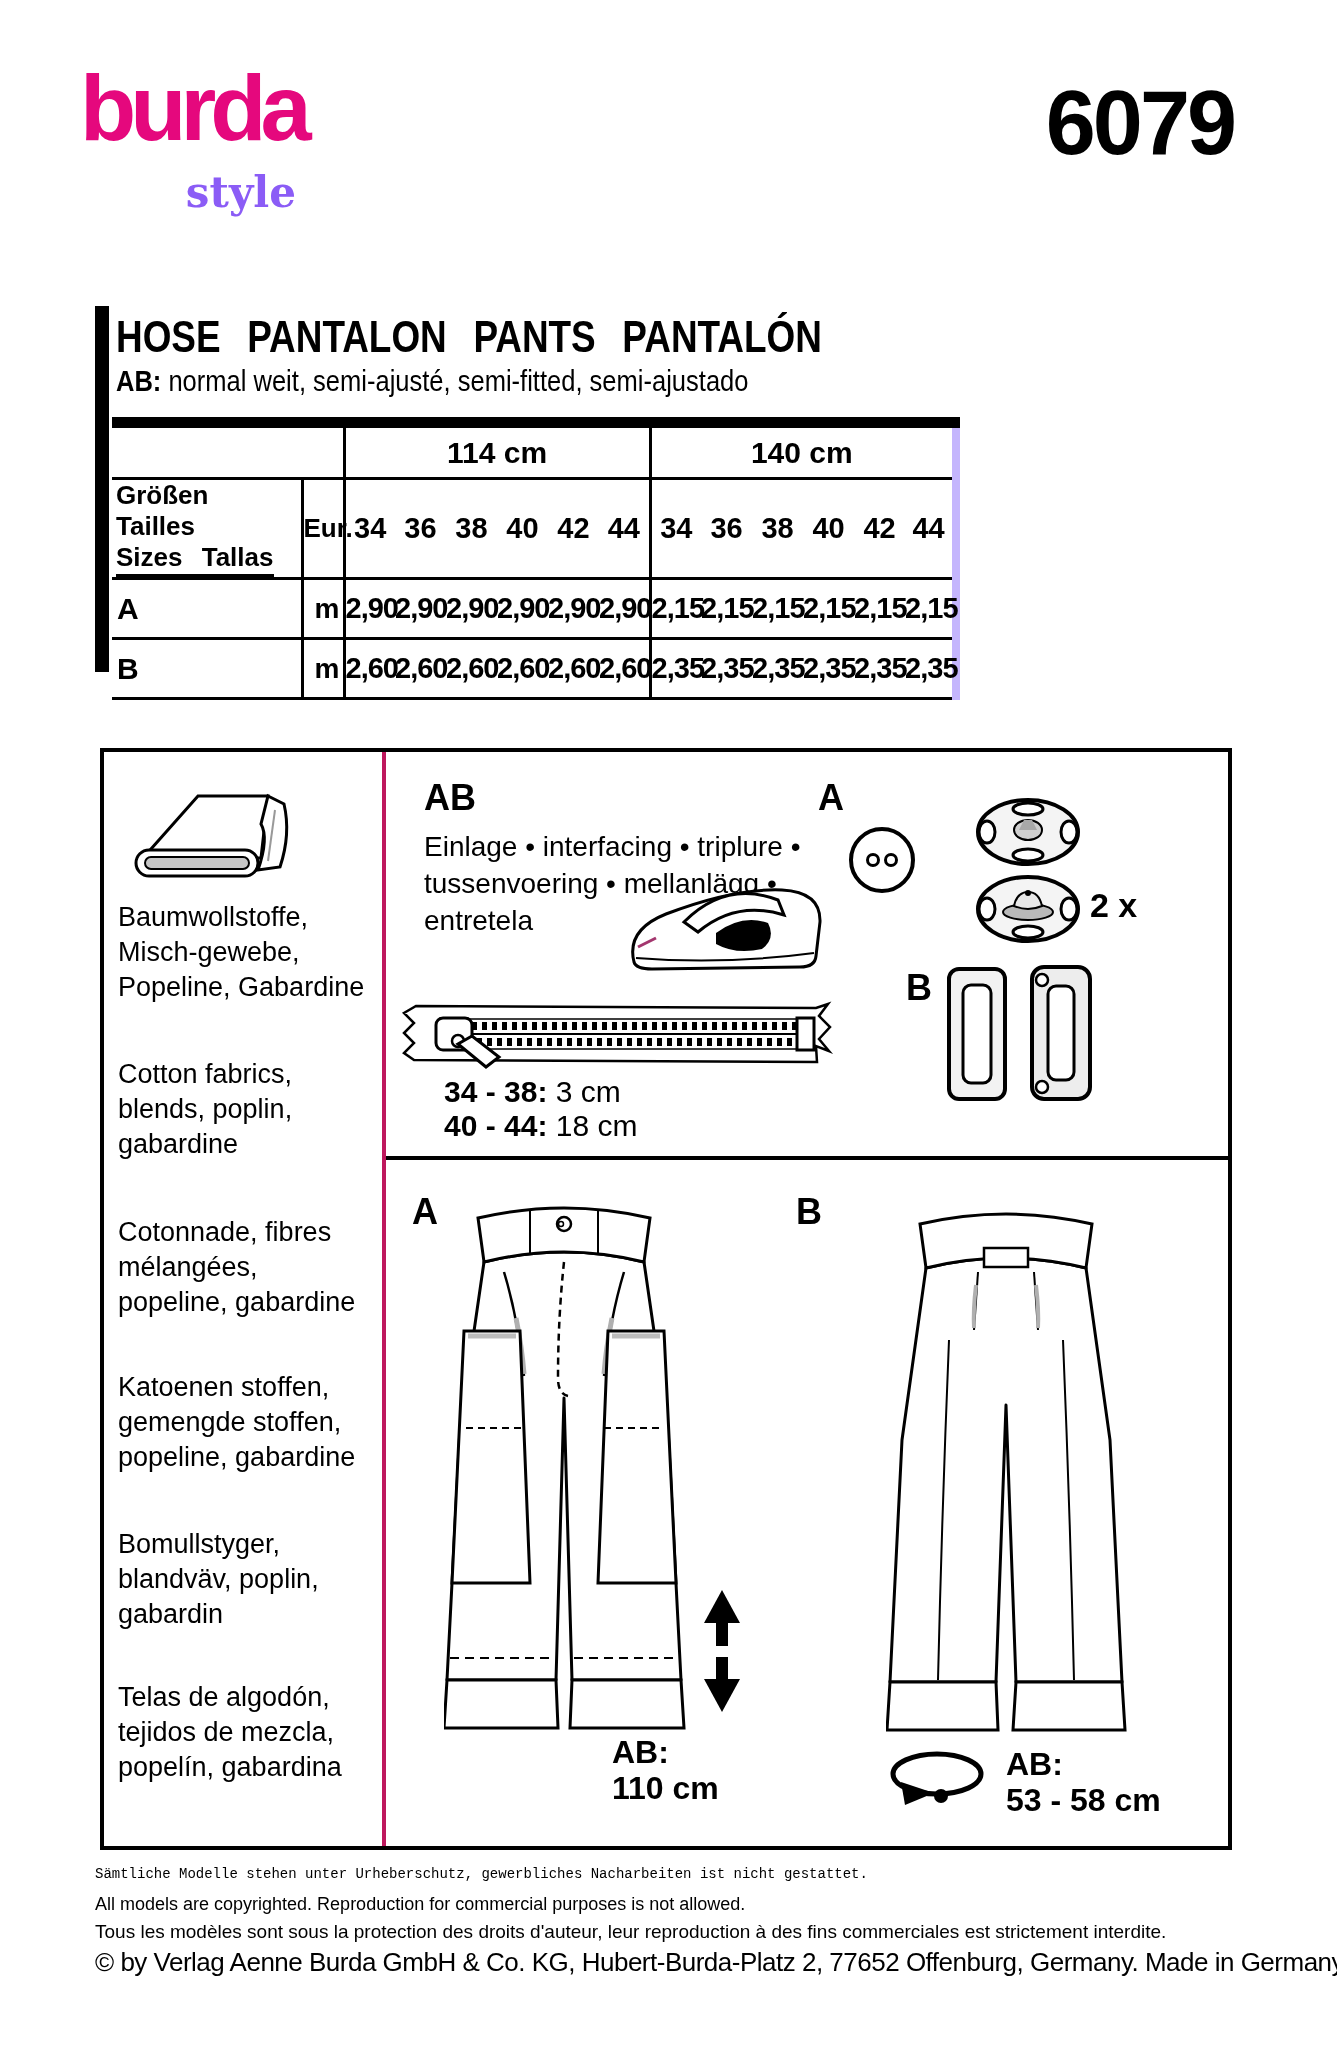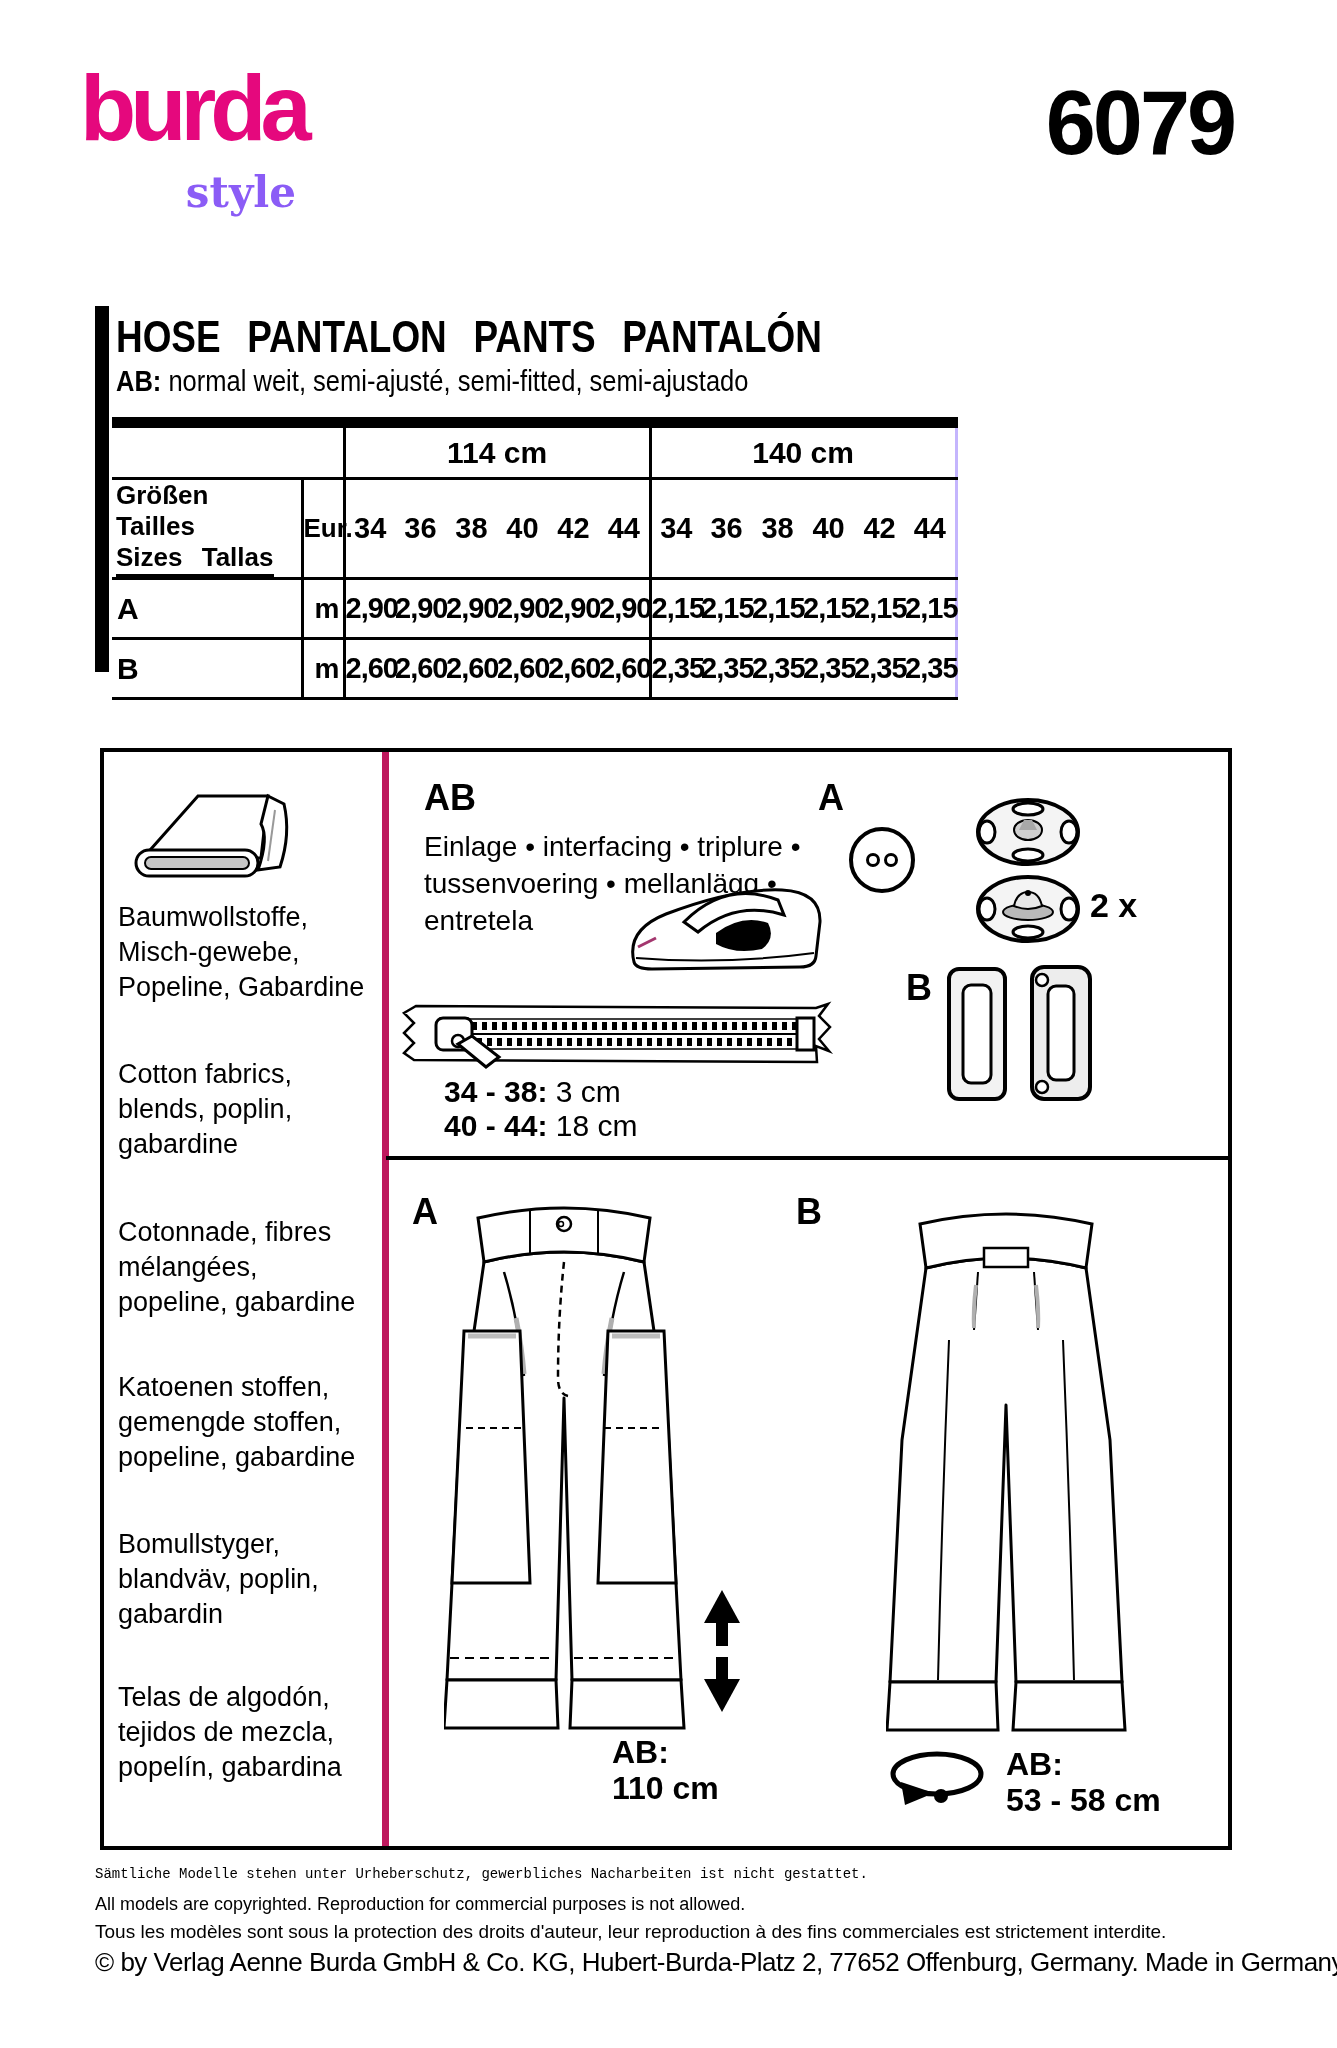--- a/index.html
+++ b/index.html
@@ -18,33 +18,33 @@
   .main-title{left:116px;top:314px;font-size:45px;font-weight:bold;letter-spacing:0px;word-spacing:20px;
               transform:scaleX(.82);transform-origin:left top;white-space:nowrap;line-height:1;}
   .subtitle{left:116px;top:366px;font-size:29px;transform:scaleX(.88);transform-origin:left top;white-space:nowrap;line-height:1.1;}
   .subtitle b{margin-right:8px;}
 
   
   .size-table{position:absolute;left:112px;top:417px;width:844px;border-collapse:collapse;table-layout:fixed;
               border-top:11px solid #000;font-weight:bold;}
   .size-table td{padding:0;border-bottom:3px solid #000;vertical-align:middle;}
   .bl{border-left:3px solid #000;}
-  .br{border-right:3px solid #c4b5fd;}
+  .br{border-right:8px solid #c4b5fd;}
   .r-group td{height:49px;font-size:30px;text-align:center;}
   .r-sizes td{height:68px;font-size:29px;text-align:center;}
   .r-val td{height:57px;font-size:29px;text-align:center;letter-spacing:-1px;}
   .c-rowhead{text-align:left !important;font-size:26px !important;line-height:31px;word-spacing:12px;padding-left:4px !important;}
   .c-rowhead .u{display:inline-block;border-bottom:3px solid #000;padding-bottom:1px;}
   .c-eur{text-align:right !important;font-size:26px !important;padding-right:3px !important;}
   .c-unit{text-align:right !important;font-size:28px !important;padding-right:4px !important;}
   .c-viewlabel{text-align:left !important;font-size:30px !important;padding-left:5px !important;}
 
   
   .main-box{left:100px;top:748px;width:1124px;height:1094px;border:4px solid #000;}
-  .fabric-col{position:absolute;left:0;top:0;width:278px;height:100%;border-right:7px solid #be185d;}
+  .fabric-col{position:absolute;left:0;top:0;width:278px;height:100%;border-right:4px solid #be185d;}
   .divider-h{position:absolute;left:282px;right:0;top:404px;height:4px;background:#000;}
   .fabric-text{position:absolute;left:14px;width:254px;font-size:27px;line-height:35px;}
   .big-label{font-size:36px;font-weight:bold;line-height:1;}
   .notions-text{font-size:28px;line-height:37px;}
   .zip-line{font-size:30px;white-space:nowrap;line-height:36px;}
   .measure-text{font-size:32px;font-weight:bold;line-height:36px;white-space:nowrap;}
 
   
   .footer-line{left:95px;white-space:nowrap;}
   .f-de{top:1866px;font-size:14px;font-family:Liberation Mono, monospace;}

